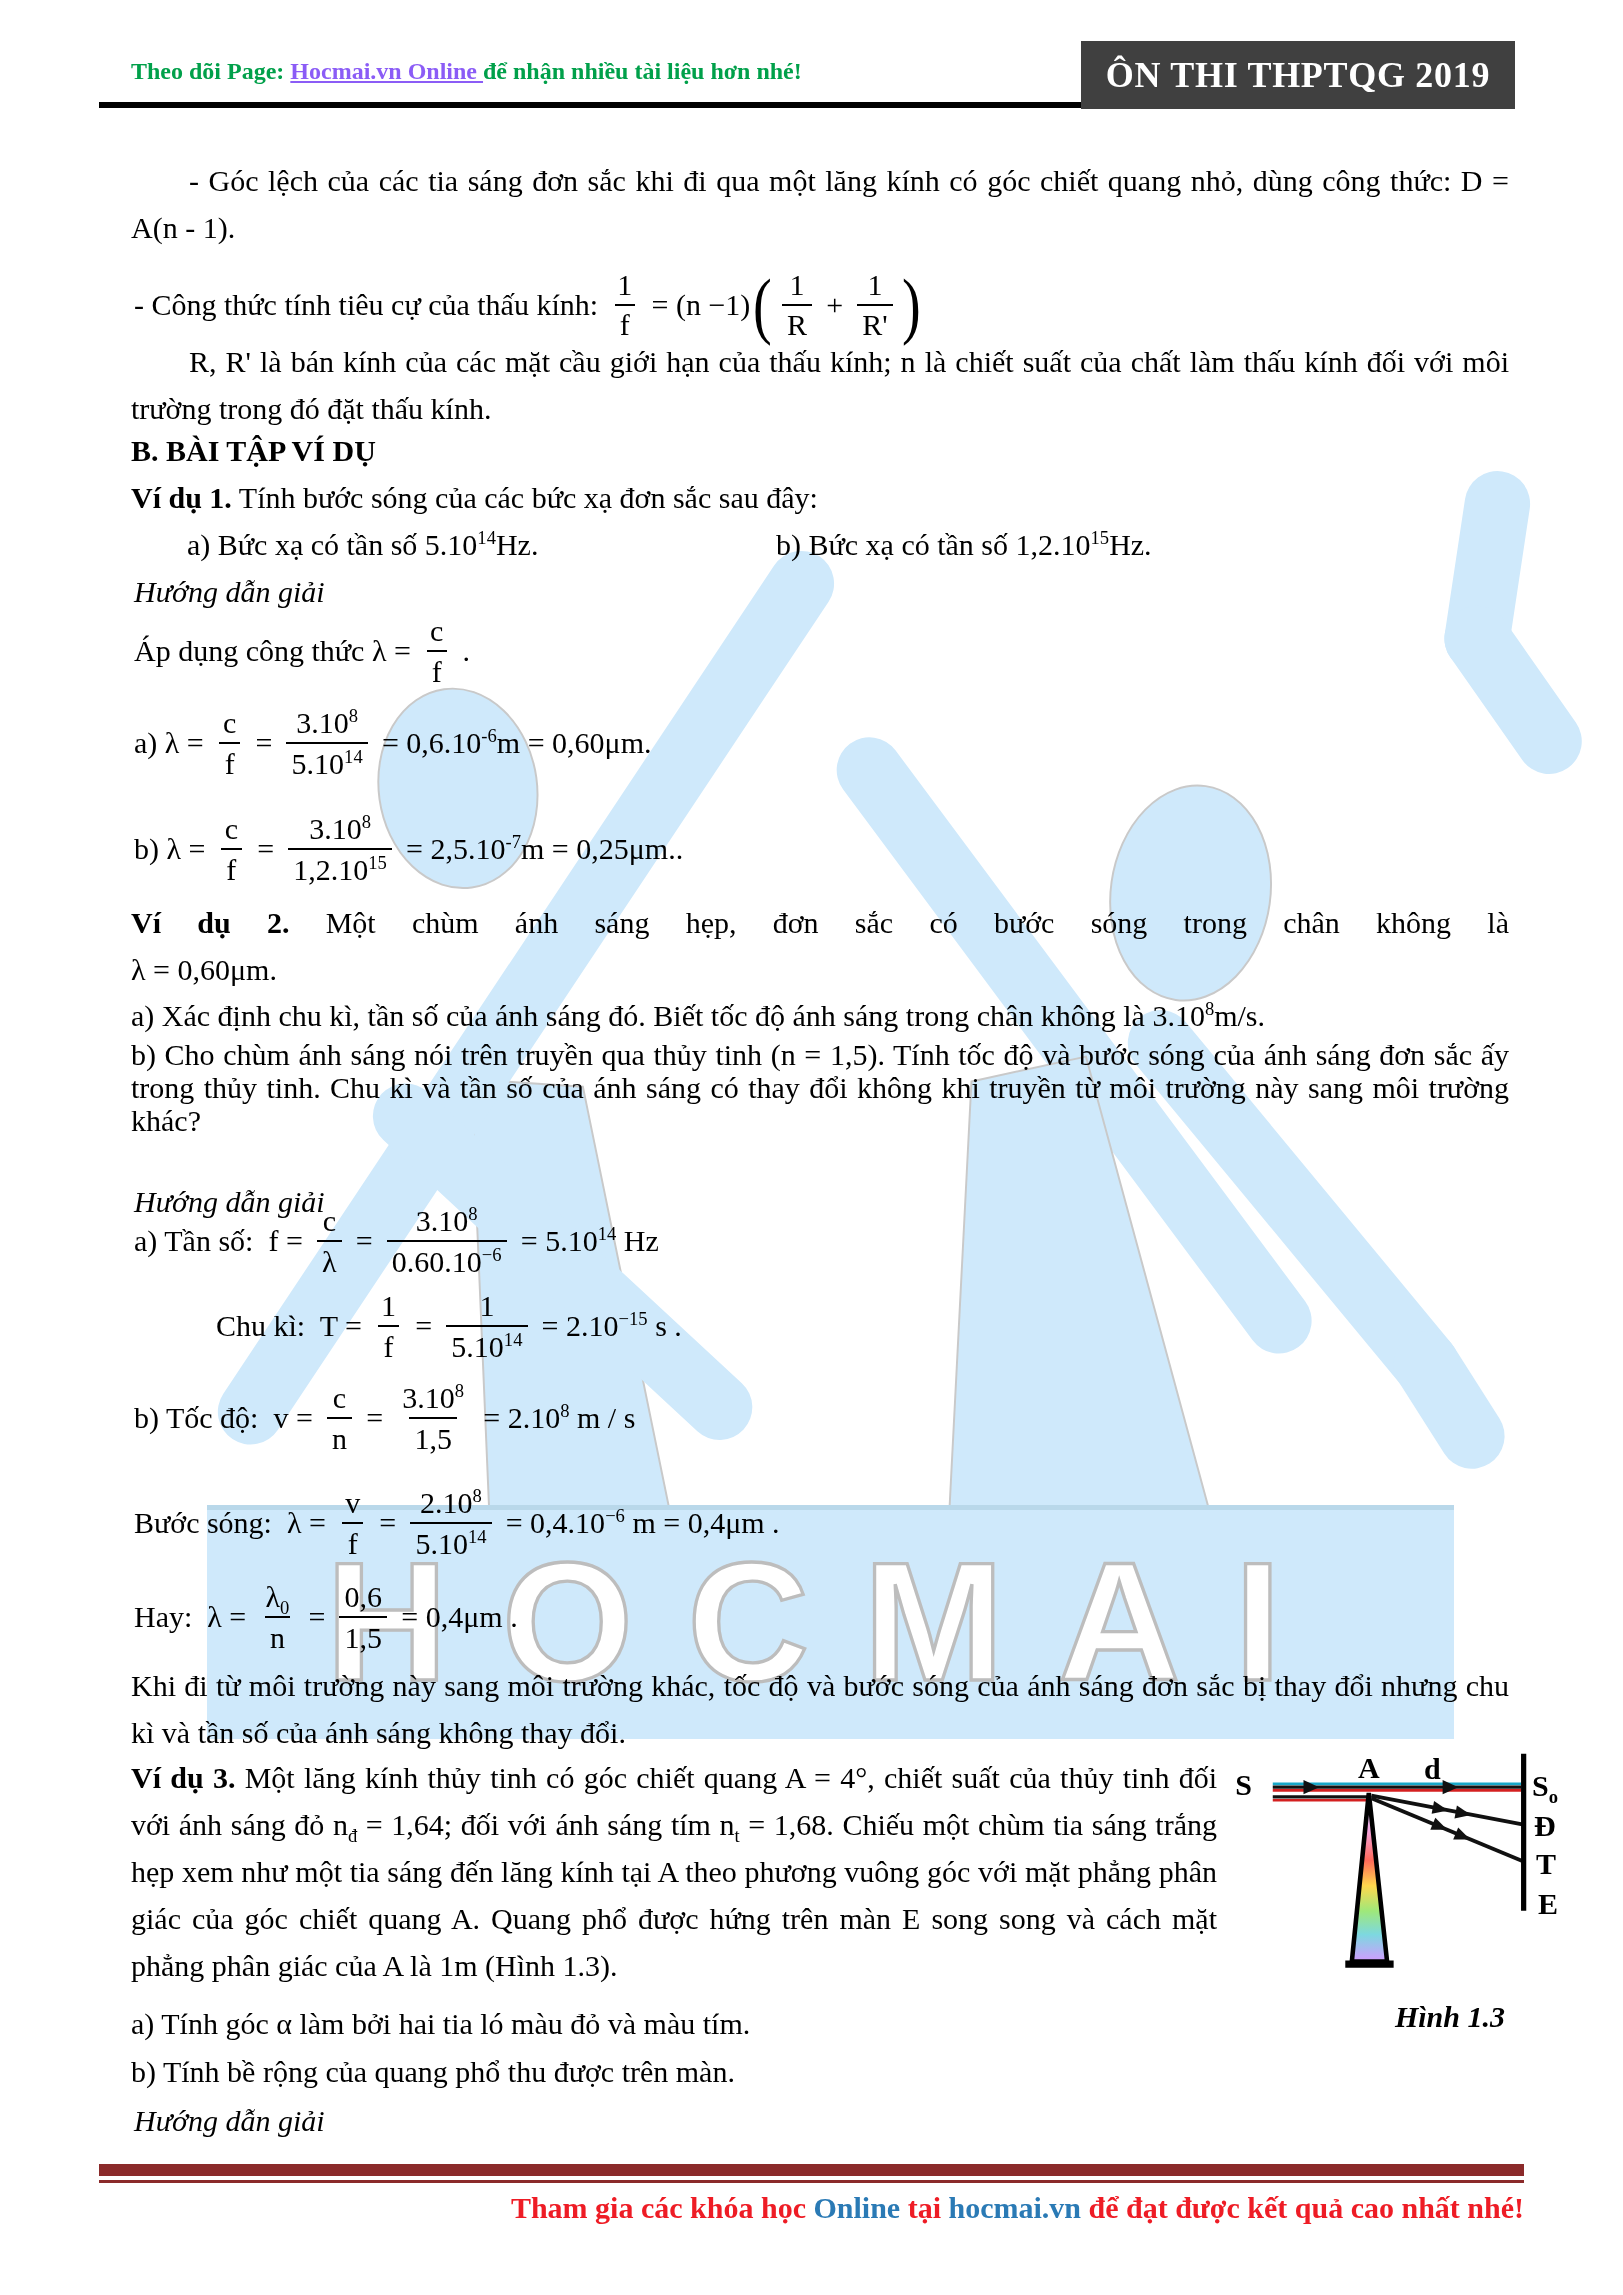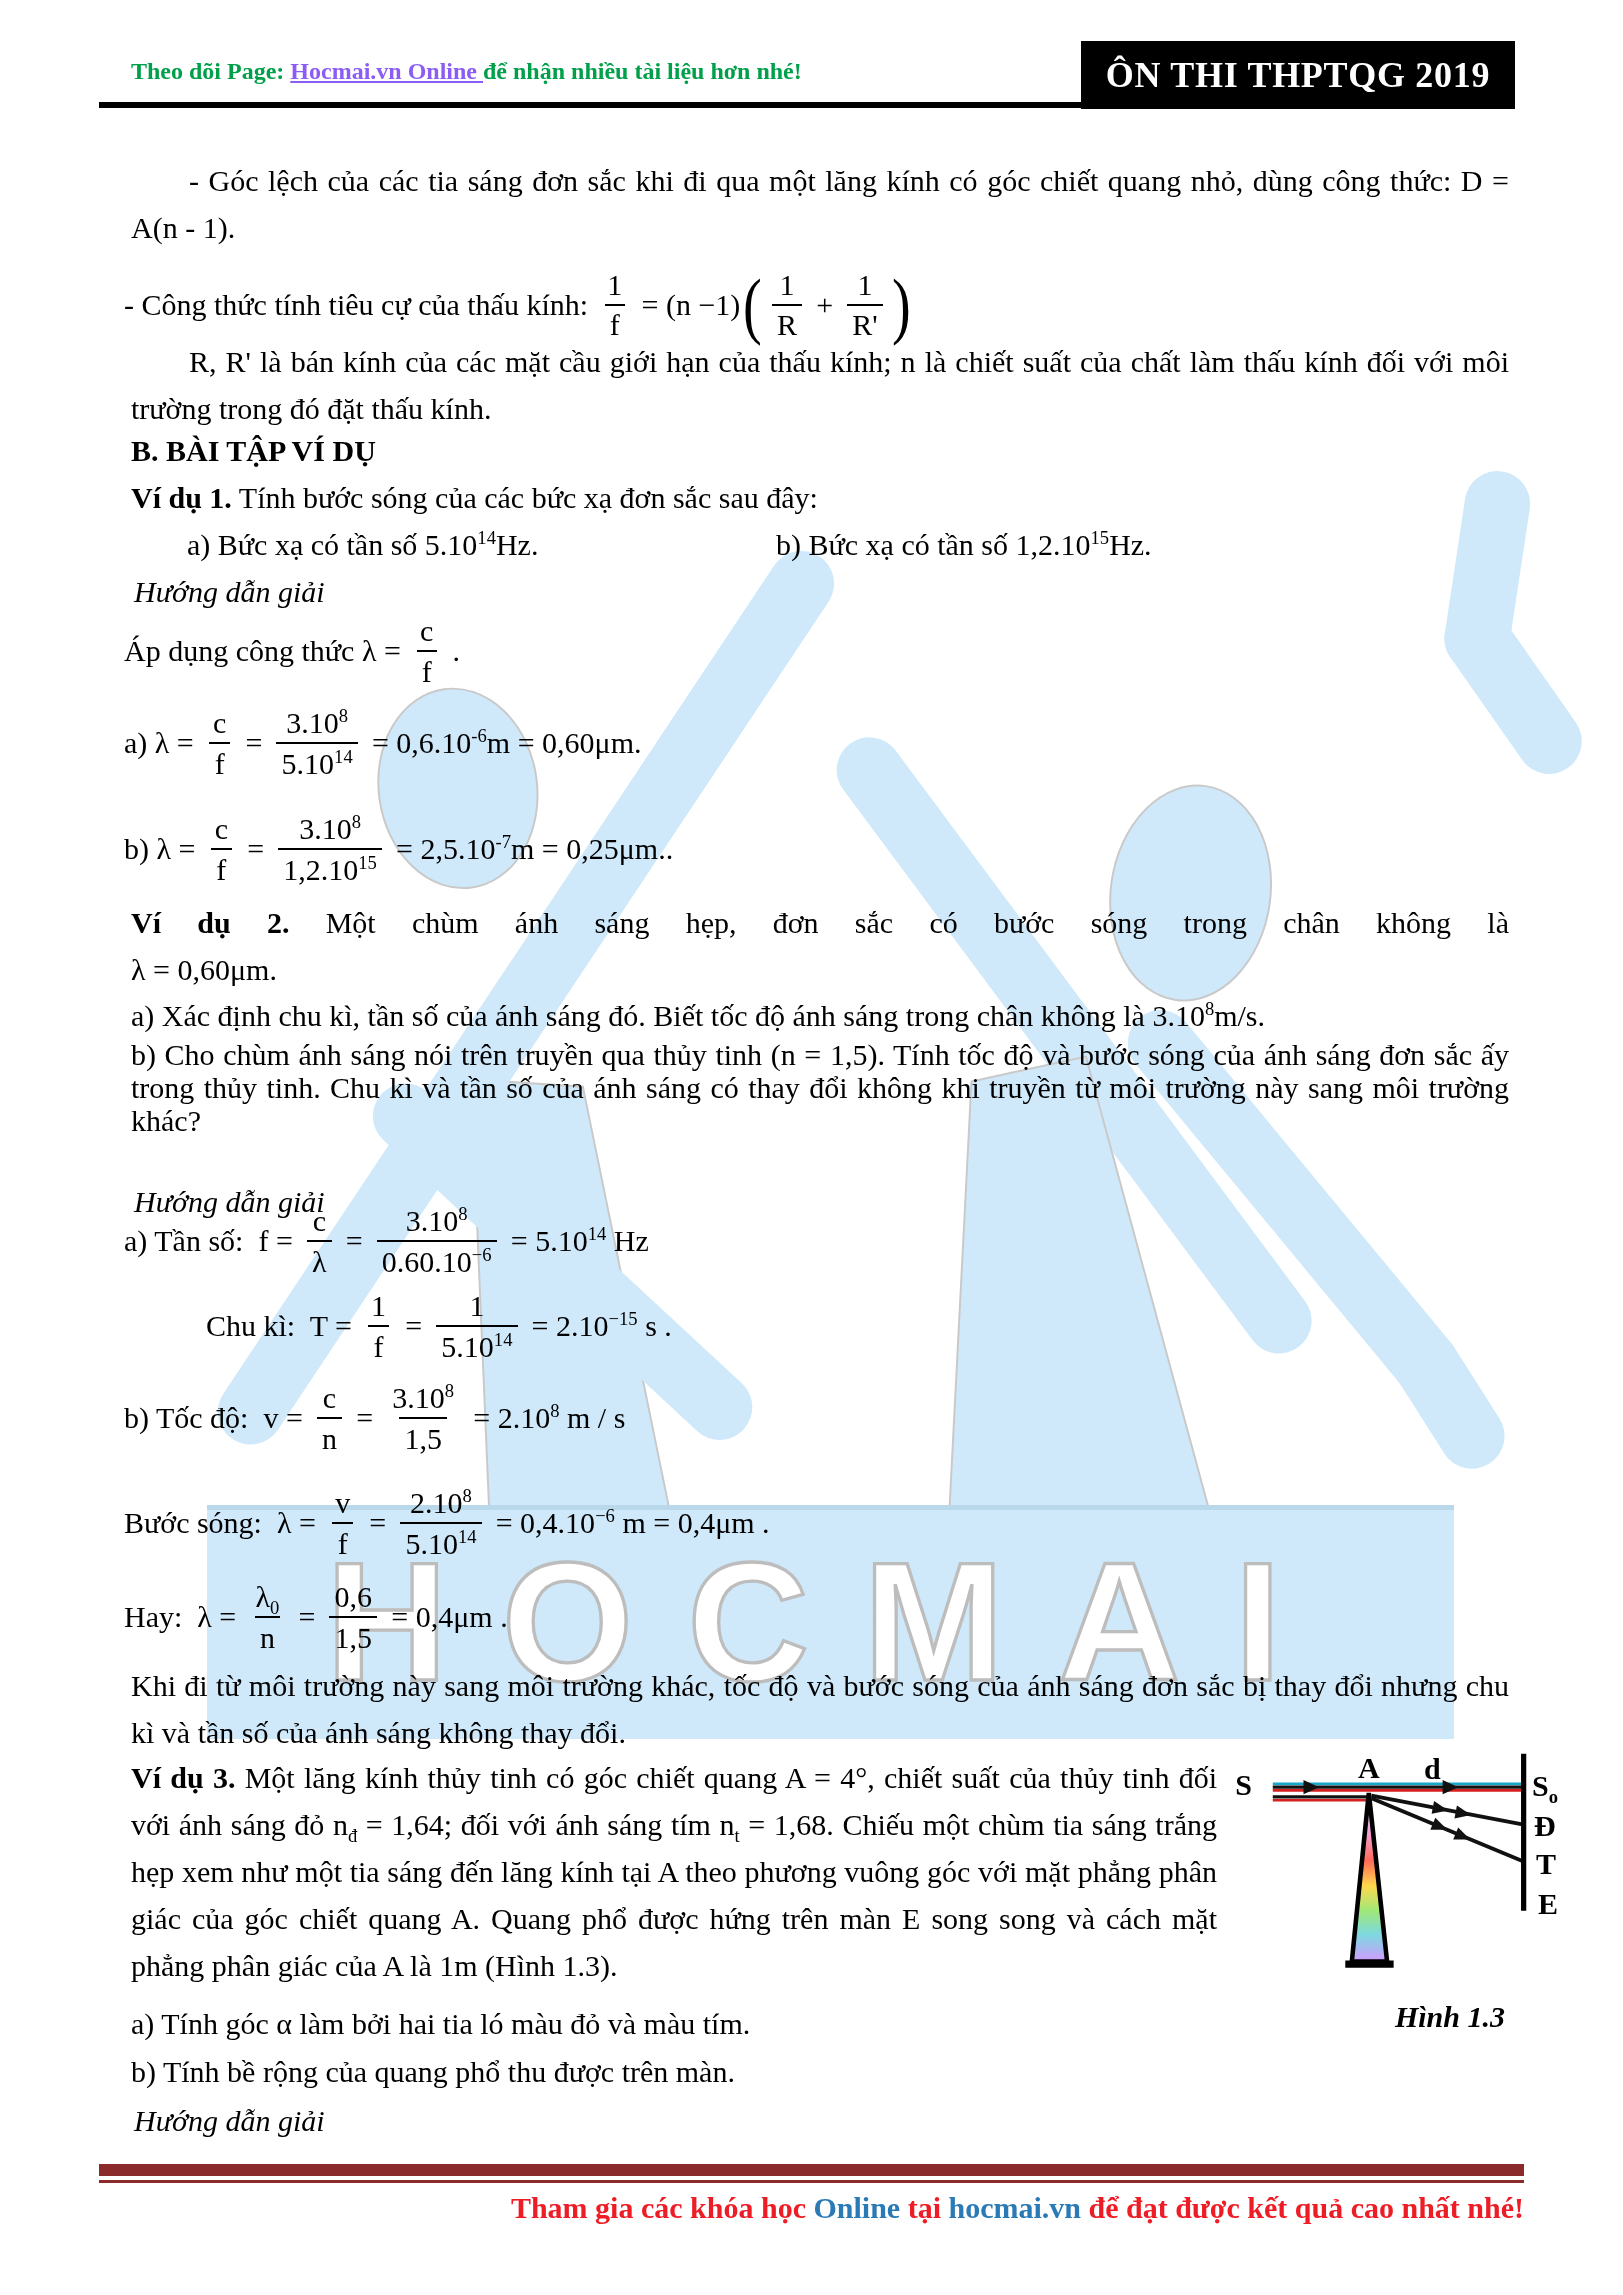--- a/index.html
+++ b/index.html
@@ -7,34 +7,34 @@
     position:relative;width:1623px;height:2295px;background:#ffffff;
     font-family:"Liberation Serif","DejaVu Serif",serif;color:#000;overflow:hidden;
   }
   
   .wm-layer{position:absolute;inset:0;z-index:0;}
   .txt-layer{position:absolute;z-index:2;}
   
   .hdr-line{position:absolute;left:131px;top:58px;font-size:24px;font-weight:bold;white-space:nowrap;}
   .hdr-green{color:#00a04a;}
   .hdr-red{color:#8b5cf6;text-decoration:underline;}
-  .hdr-badge{position:absolute;left:1081px;top:41px;width:434px;height:68px;background:#000000;
+  .hdr-badge{position:absolute;left:1081px;top:41px;width:434px;height:68px;background:#404040;
     color:#ffffff;font-size:36px;font-weight:bold;display:flex;align-items:center;justify-content:center;
     letter-spacing:0.7px;}
   .hdr-rule{position:absolute;left:99px;top:102px;width:982px;height:5.9px;background:#000;}
   
   .block{position:absolute;left:131px;width:1378px;font-size:30px;line-height:47px;text-align:justify;}
   .indent{text-indent:58px;}
   .b{font-weight:bold;}
   .i{font-style:italic;}
   .nojust{text-align:left;}
   sup{font-size:0.62em;line-height:0;vertical-align:super;}
   sub{font-size:0.62em;line-height:0;vertical-align:sub;}
   
-  .eq{position:absolute;left:124px;width:1378px;height:98px;display:flex;align-items:center;
+  .eq{position:absolute;left:134px;width:1378px;height:98px;display:flex;align-items:center;
       font-size:30px;white-space:nowrap;text-align:left;}
   .eq .mt{white-space:pre;}
   .frac{display:inline-flex;flex-direction:column;align-items:center;vertical-align:middle;margin:0 6.5px;}
   .frac .nu{display:block;padding:0 5.2px 2.6px 5.2px;line-height:1.1;}
   .frac .de{display:block;border-top:2.6px solid #000;padding:2.6px 5.2px 0 5.2px;line-height:1.1;}
   .bigp{font-size:2.5em;font-weight:400;line-height:0;transform:scaleX(.75);}
   .spread{text-align:justify;text-align-last:justify;}
   .cols{display:grid;grid-template-columns:645px 1fr;text-align:left;}
   .cols .c1{padding-left:56px;}
   

